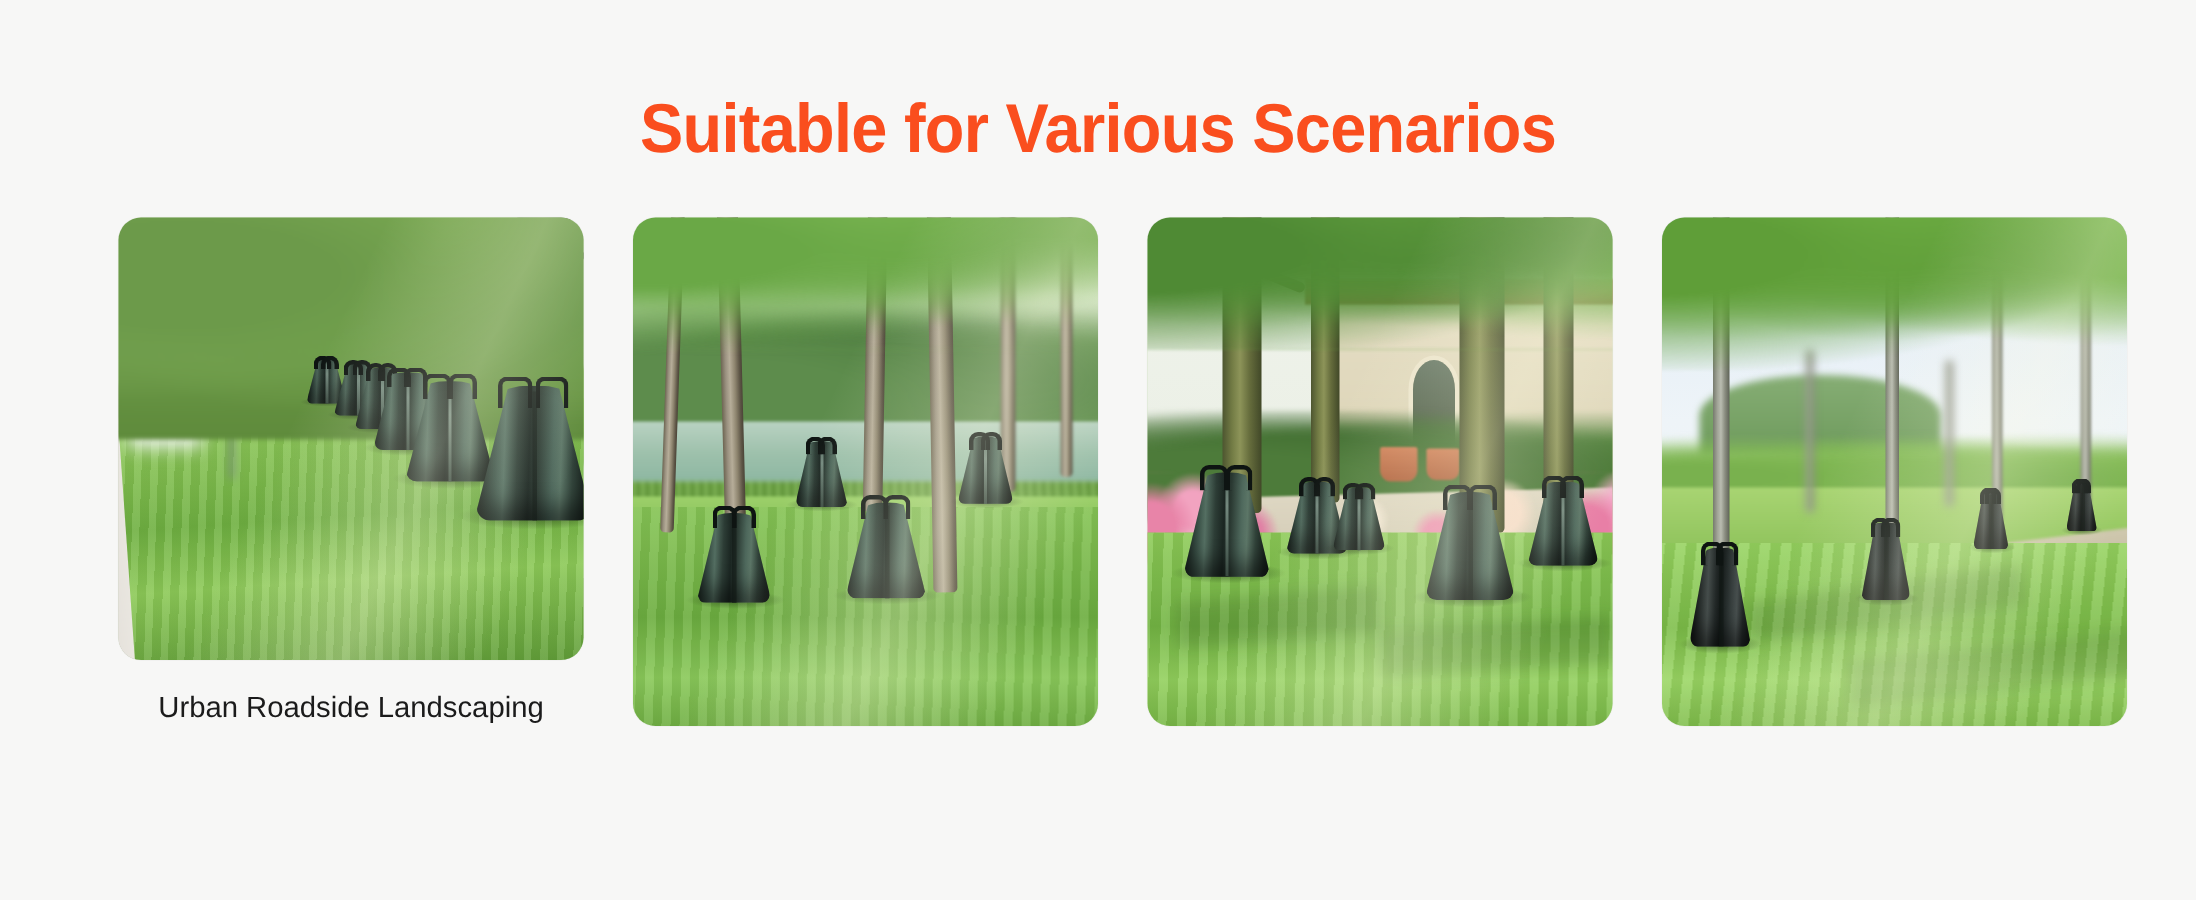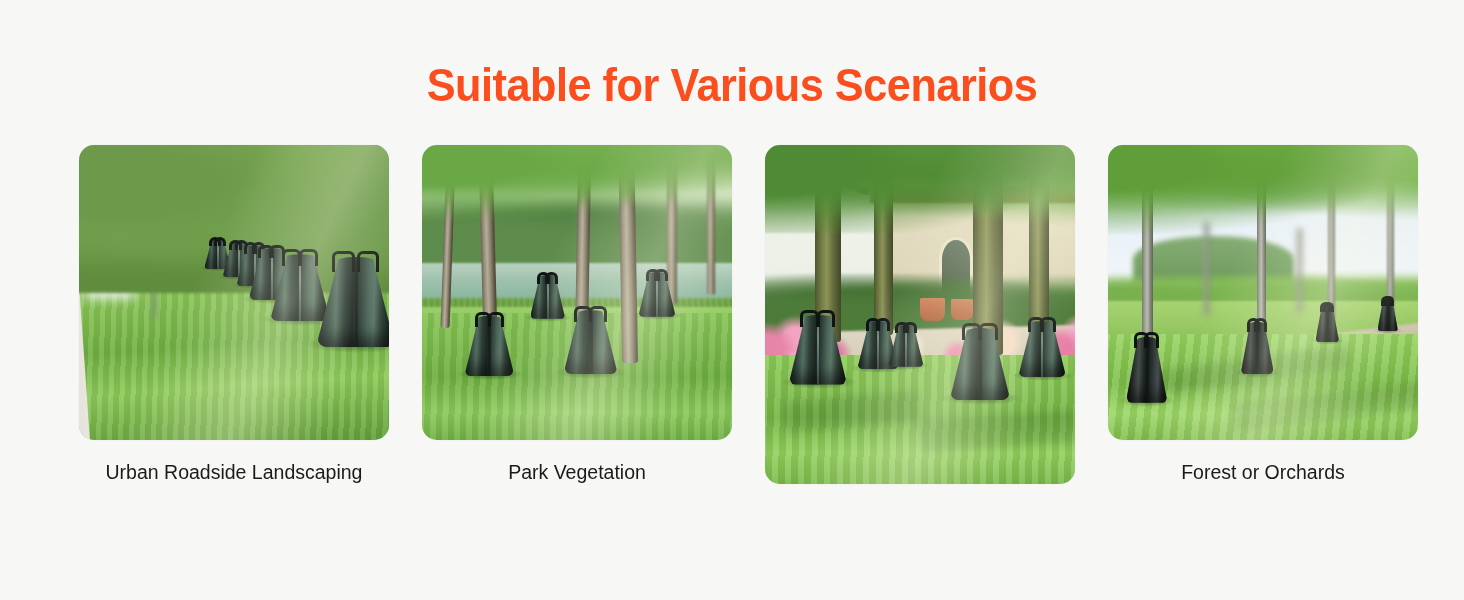--- a/index.html
+++ b/index.html
@@ -437,21 +437,20 @@
         </div>
         <div class="bag" style="left:70%;top:43%;width:36px;height:45px;">
           <div class="shadow"></div>
             <div class="body"></div>
             <div class="seam"></div>
           <div class="handle l"></div>
             <div class="handle r"></div>
         </div>
         <div class="sunbeam"></div>
       </div>
-      <div class="caption">Park Vegetation</div>
     </div>
 
     <div class="cell">
       <div class="photo" id="p3">
         <div class="layer sky"></div>
         <div class="roof2"></div>
         <div class="house"></div>
         <div class="roof"></div>
         <div class="window"></div>
         <div class="hedge"></div>
@@ -558,17 +557,16 @@
         </div>
         <div class="bag black" style="left:87%;top:52%;width:20px;height:33px;">
           <div class="shadow"></div>
             <div class="body"></div>
             <div class="seam dark"></div>
           <div class="handle l"></div>
             <div class="handle r"></div>
         </div>
         <div class="sunbeam"></div>
       </div>
-      <div class="caption">Forest or Orchards</div>
     </div>
 
   </div>
 </div>
 
 </body></html>

